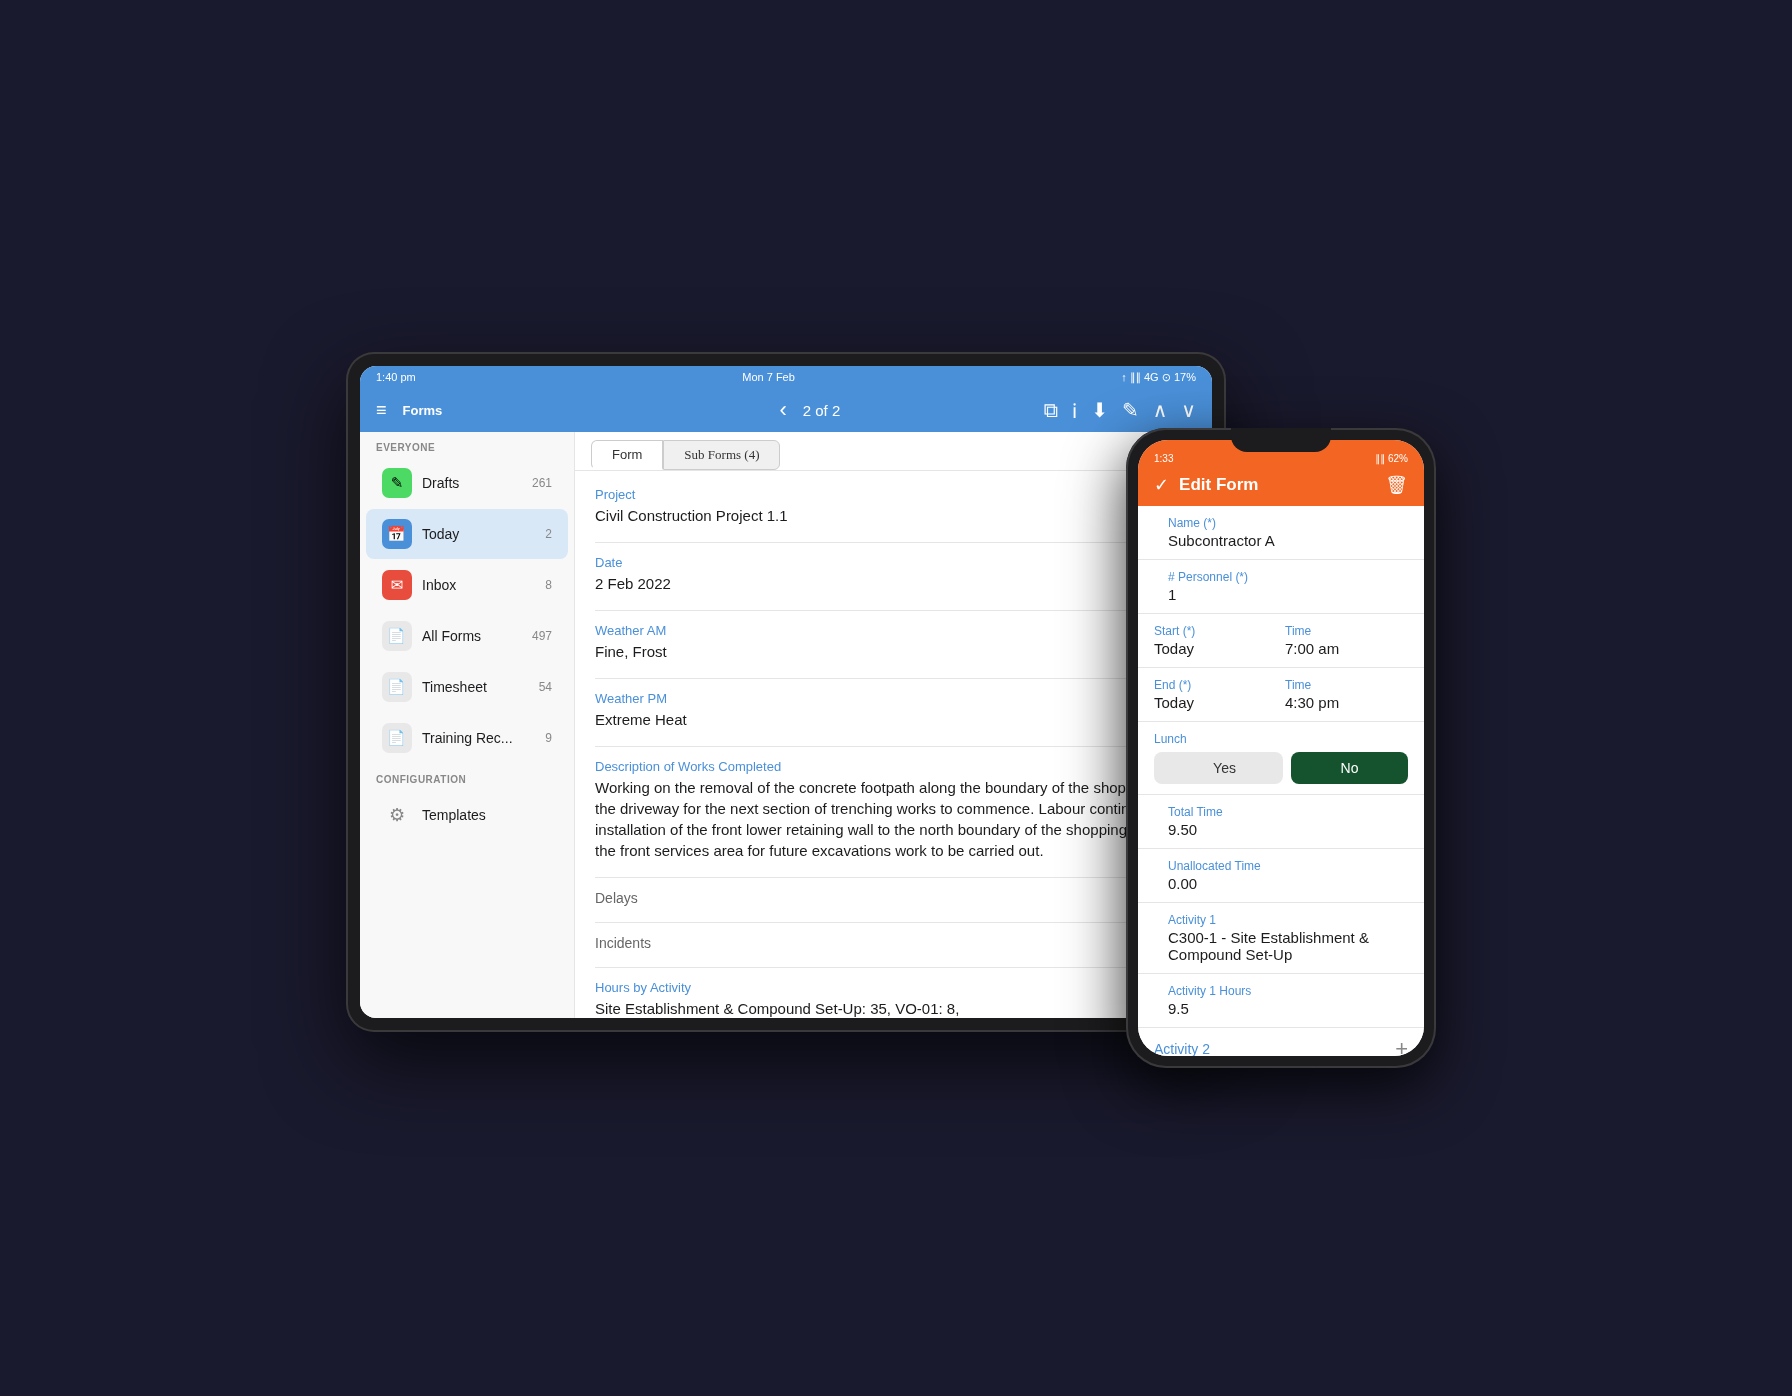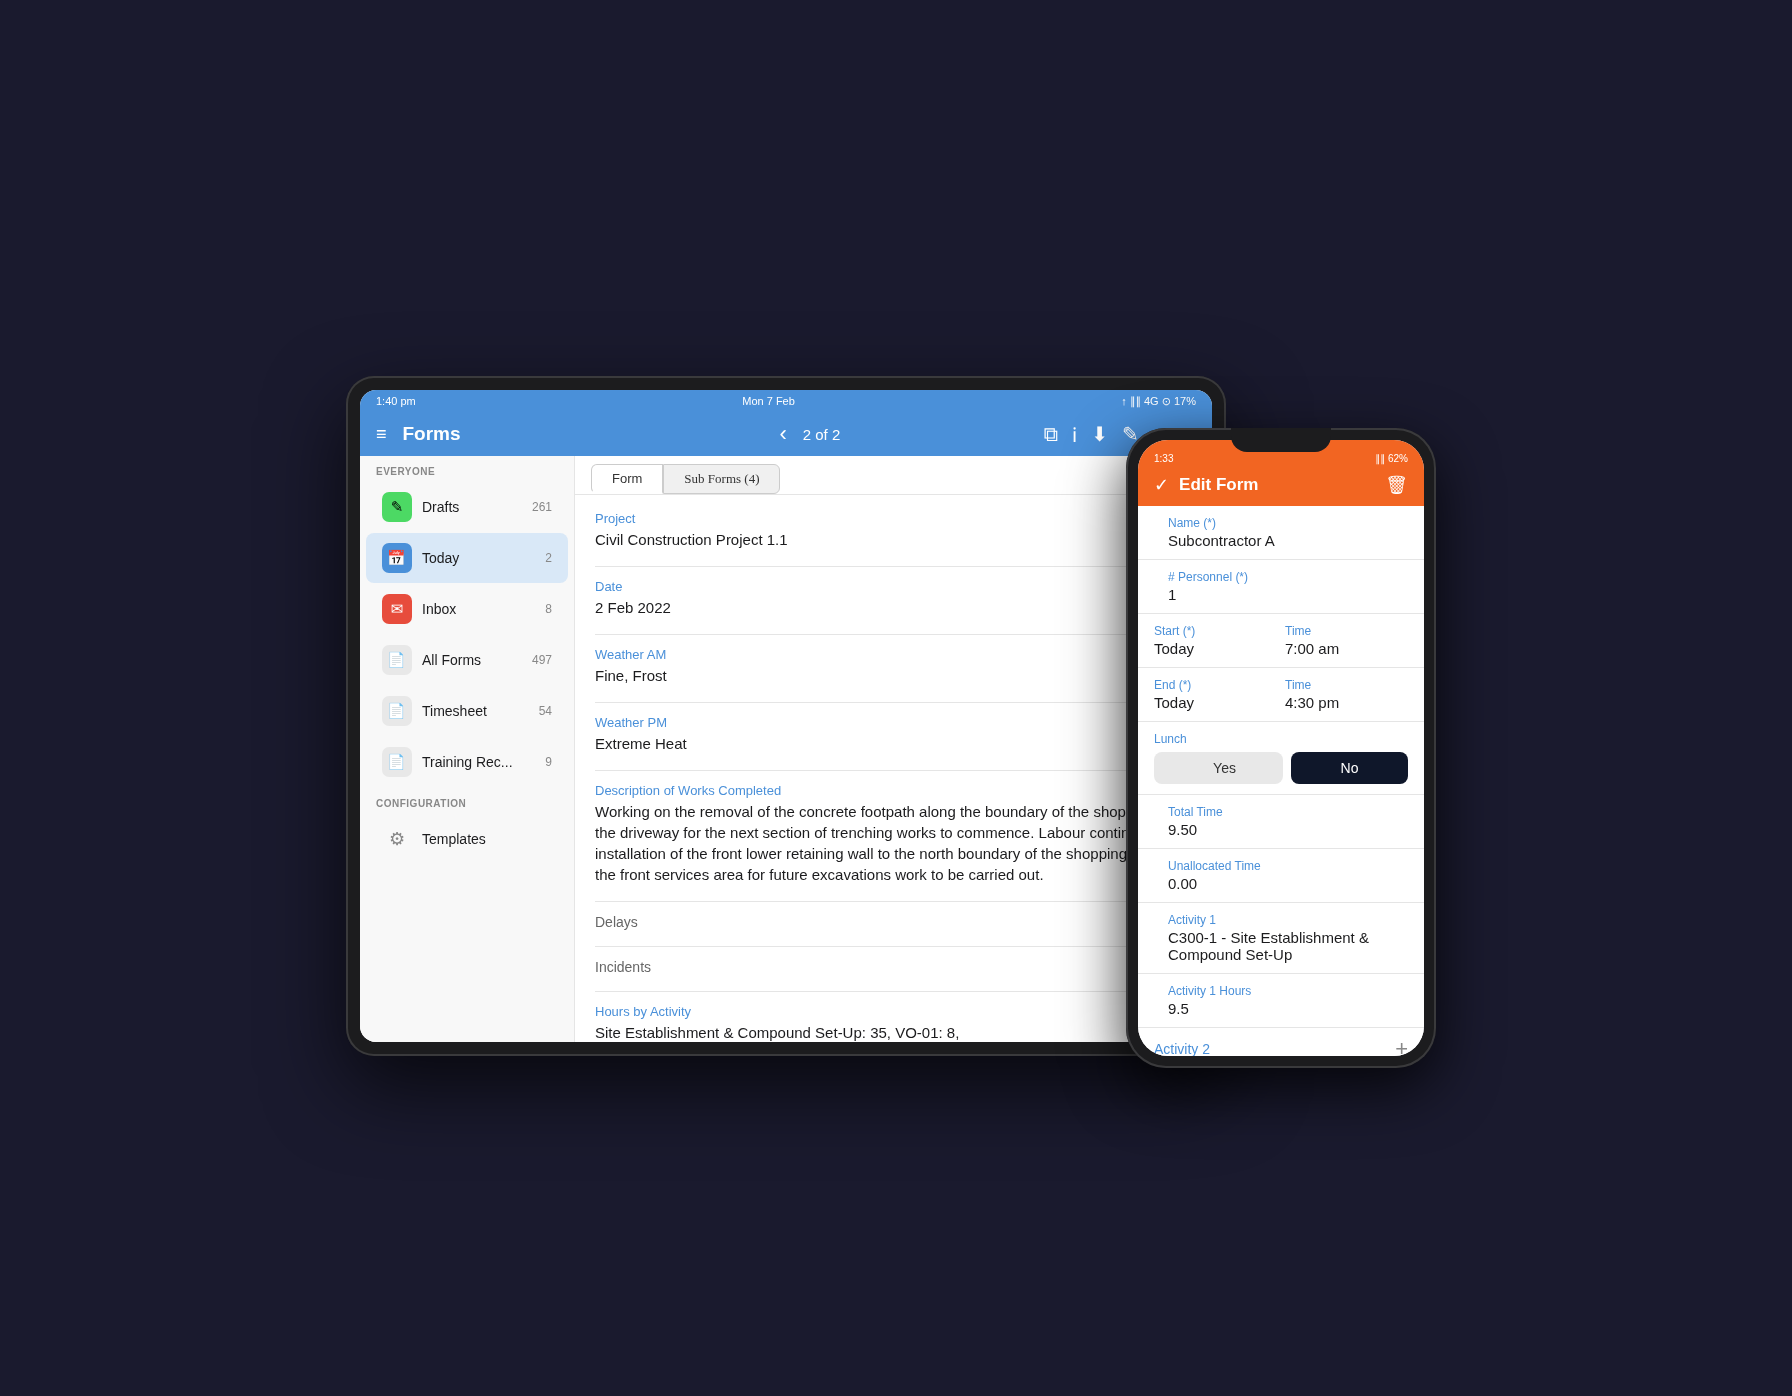--- a/index.html
+++ b/index.html
@@ -15,21 +15,21 @@
     .scene {
       position: relative;
       width: 1100px;
       height: 780px;
     }
 
     
     .tablet {
       position: absolute;
       left: 0;
-      top: 68px;
+      top: 44px;
       width: 880px;
       height: 680px;
       background: #1c1c1e;
       border-radius: 28px;
       box-shadow: 0 30px 80px rgba(0,0,0,0.7), inset 0 0 0 2px #3a3a3c;
       overflow: hidden;
     }
 
     .tablet-inner {
       position: absolute;
@@ -69,21 +69,21 @@
       width: 200px;
     }
 
     .hamburger-icon {
       font-size: 18px;
       margin-right: 16px;
       cursor: pointer;
     }
 
     .tablet-header-title {
-      font-size: 19px;
+      font-size: 13px;
       font-weight: 600;
     }
 
     .tablet-header-center {
       flex: 1;
       display: flex;
       align-items: center;
       justify-content: center;
       gap: 16px;
     }
@@ -392,21 +392,21 @@
       border: none;
     }
 
     .lunch-btn.yes {
       background: #e8e8e8;
       color: #333;
       padding-left: 20px;
     }
 
     .lunch-btn.no {
-      background: #0f172a;
+      background: #14532d;
       color: white;
       border-radius: 8px;
     }
 
     .phone-add-row {
       display: flex;
       align-items: center;
       padding: 10px 16px;
       border-bottom: 1px solid #e5e5e5;
       cursor: pointer;

